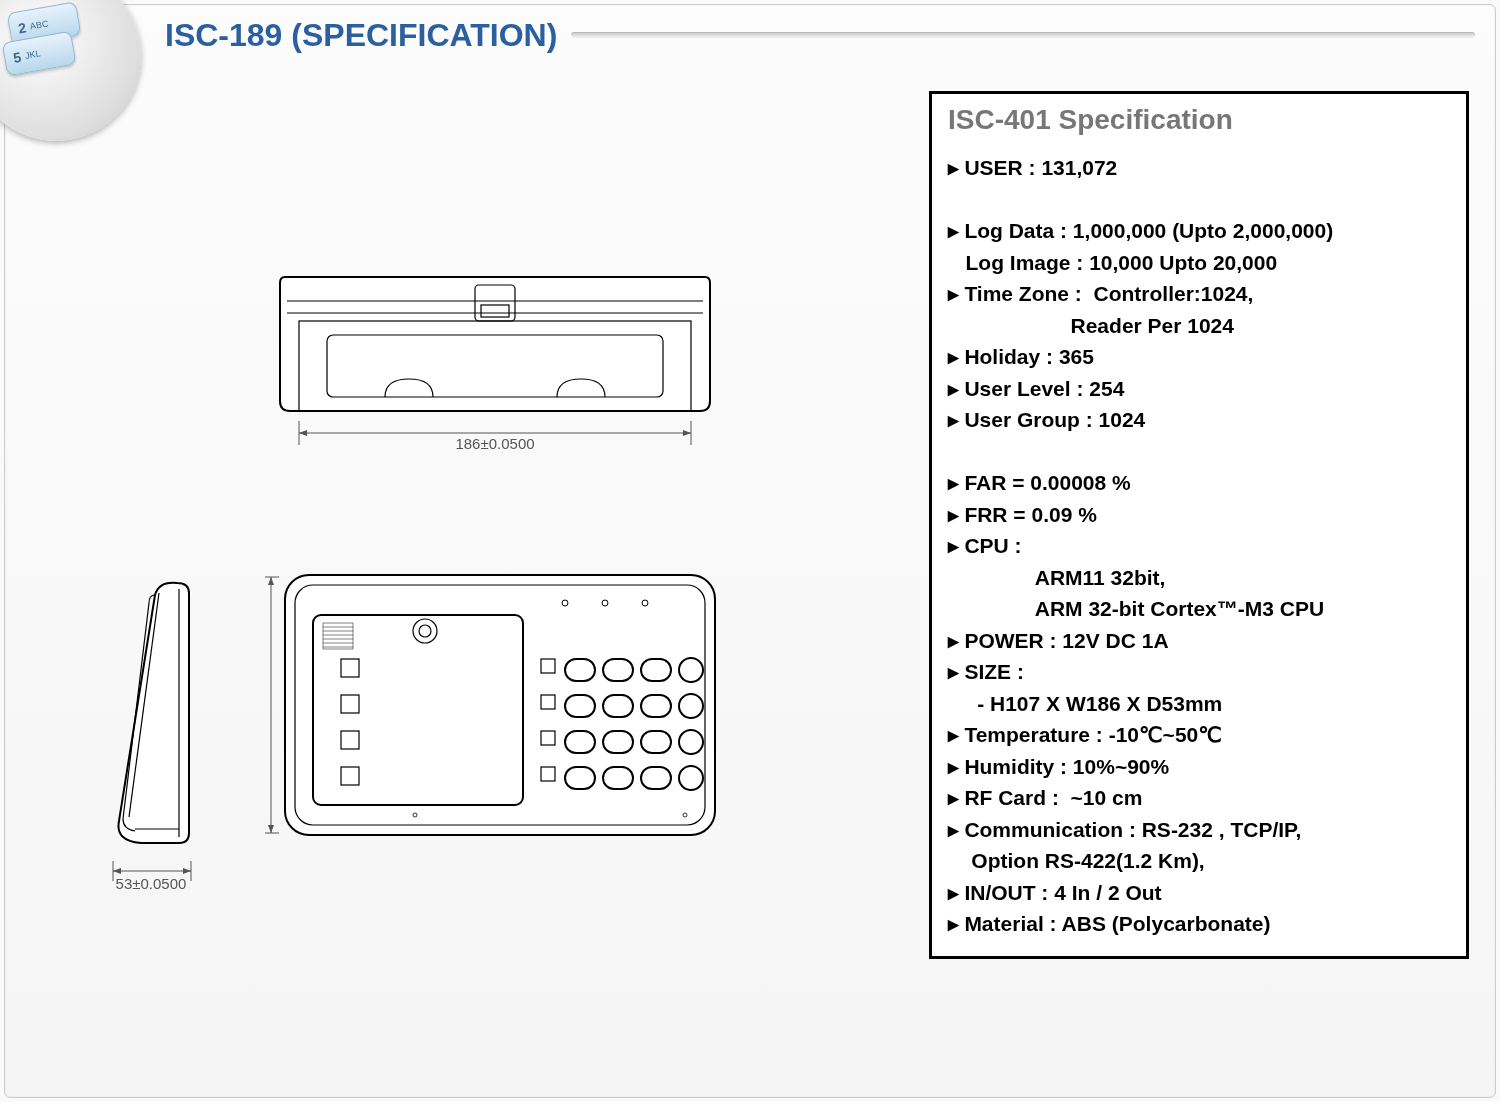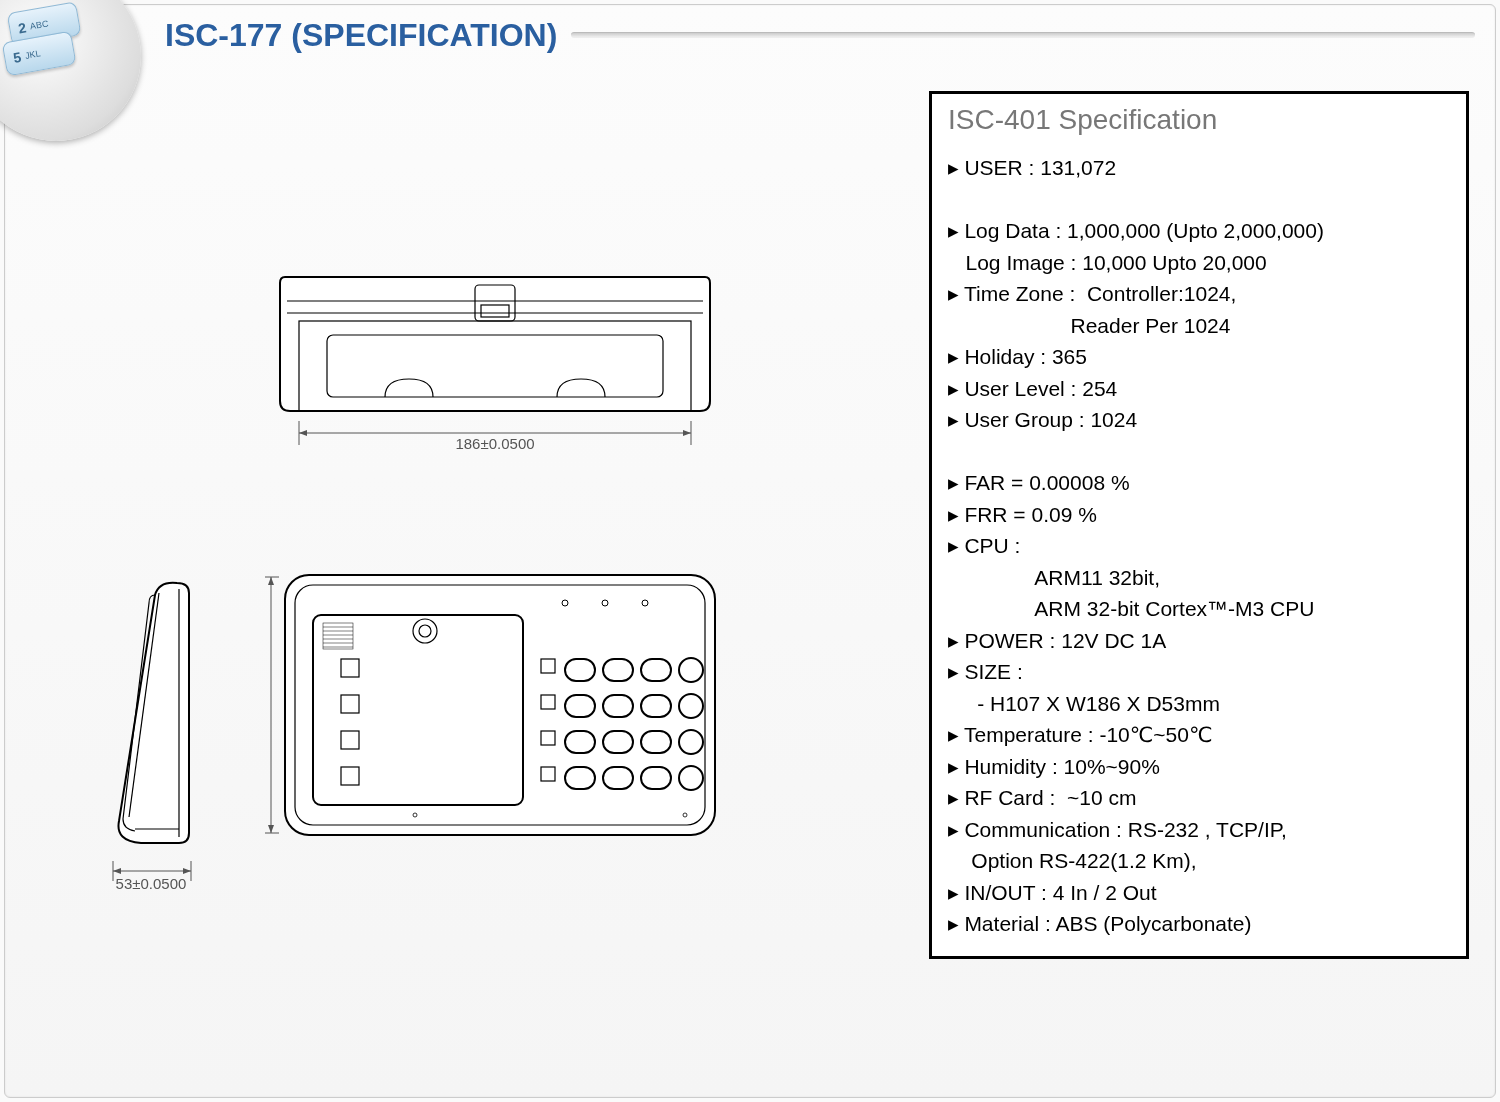--- a/index.html
+++ b/index.html
@@ -91,20 +91,21 @@
 
     
     .spec-box {
       position: absolute;
       top: 86px;
       right: 26px;
       width: 540px;
       border: 3px solid #000;
       padding: 10px 29px 16px 16px;
       background: #fff;
+      font-weight: bold;
     }
     .spec-title {
       color: #777;
       font-size: 28px;
       margin-bottom: 16px;
     }
     .spec-lines {
       font-size: 21px;
       line-height: 1.5;
       color: #000000;
@@ -153,21 +154,21 @@
         <span class="sub">ABC</span>
       </div>
       <div class="key-tile" style="margin-left:-10px">
         <span>5</span>
         <span class="sub">JKL</span>
       </div>
     </div>
   </div>
 
   <div class="title-bar">
-    <div class="page-title">ISC-177 (SPECIFICATION)</div>
+    <div class="page-title">ISC-189 (SPECIFICATION)</div>
     <div class="title-line"></div>
   </div>
 
   <div class="logo-bottom">
     
   </div>
 
   <div class="spec-box">
     <div class="spec-title">ISC-401 Specification</div>
     <div class="spec-lines" id="spec-list">▸ USER : 131,072

